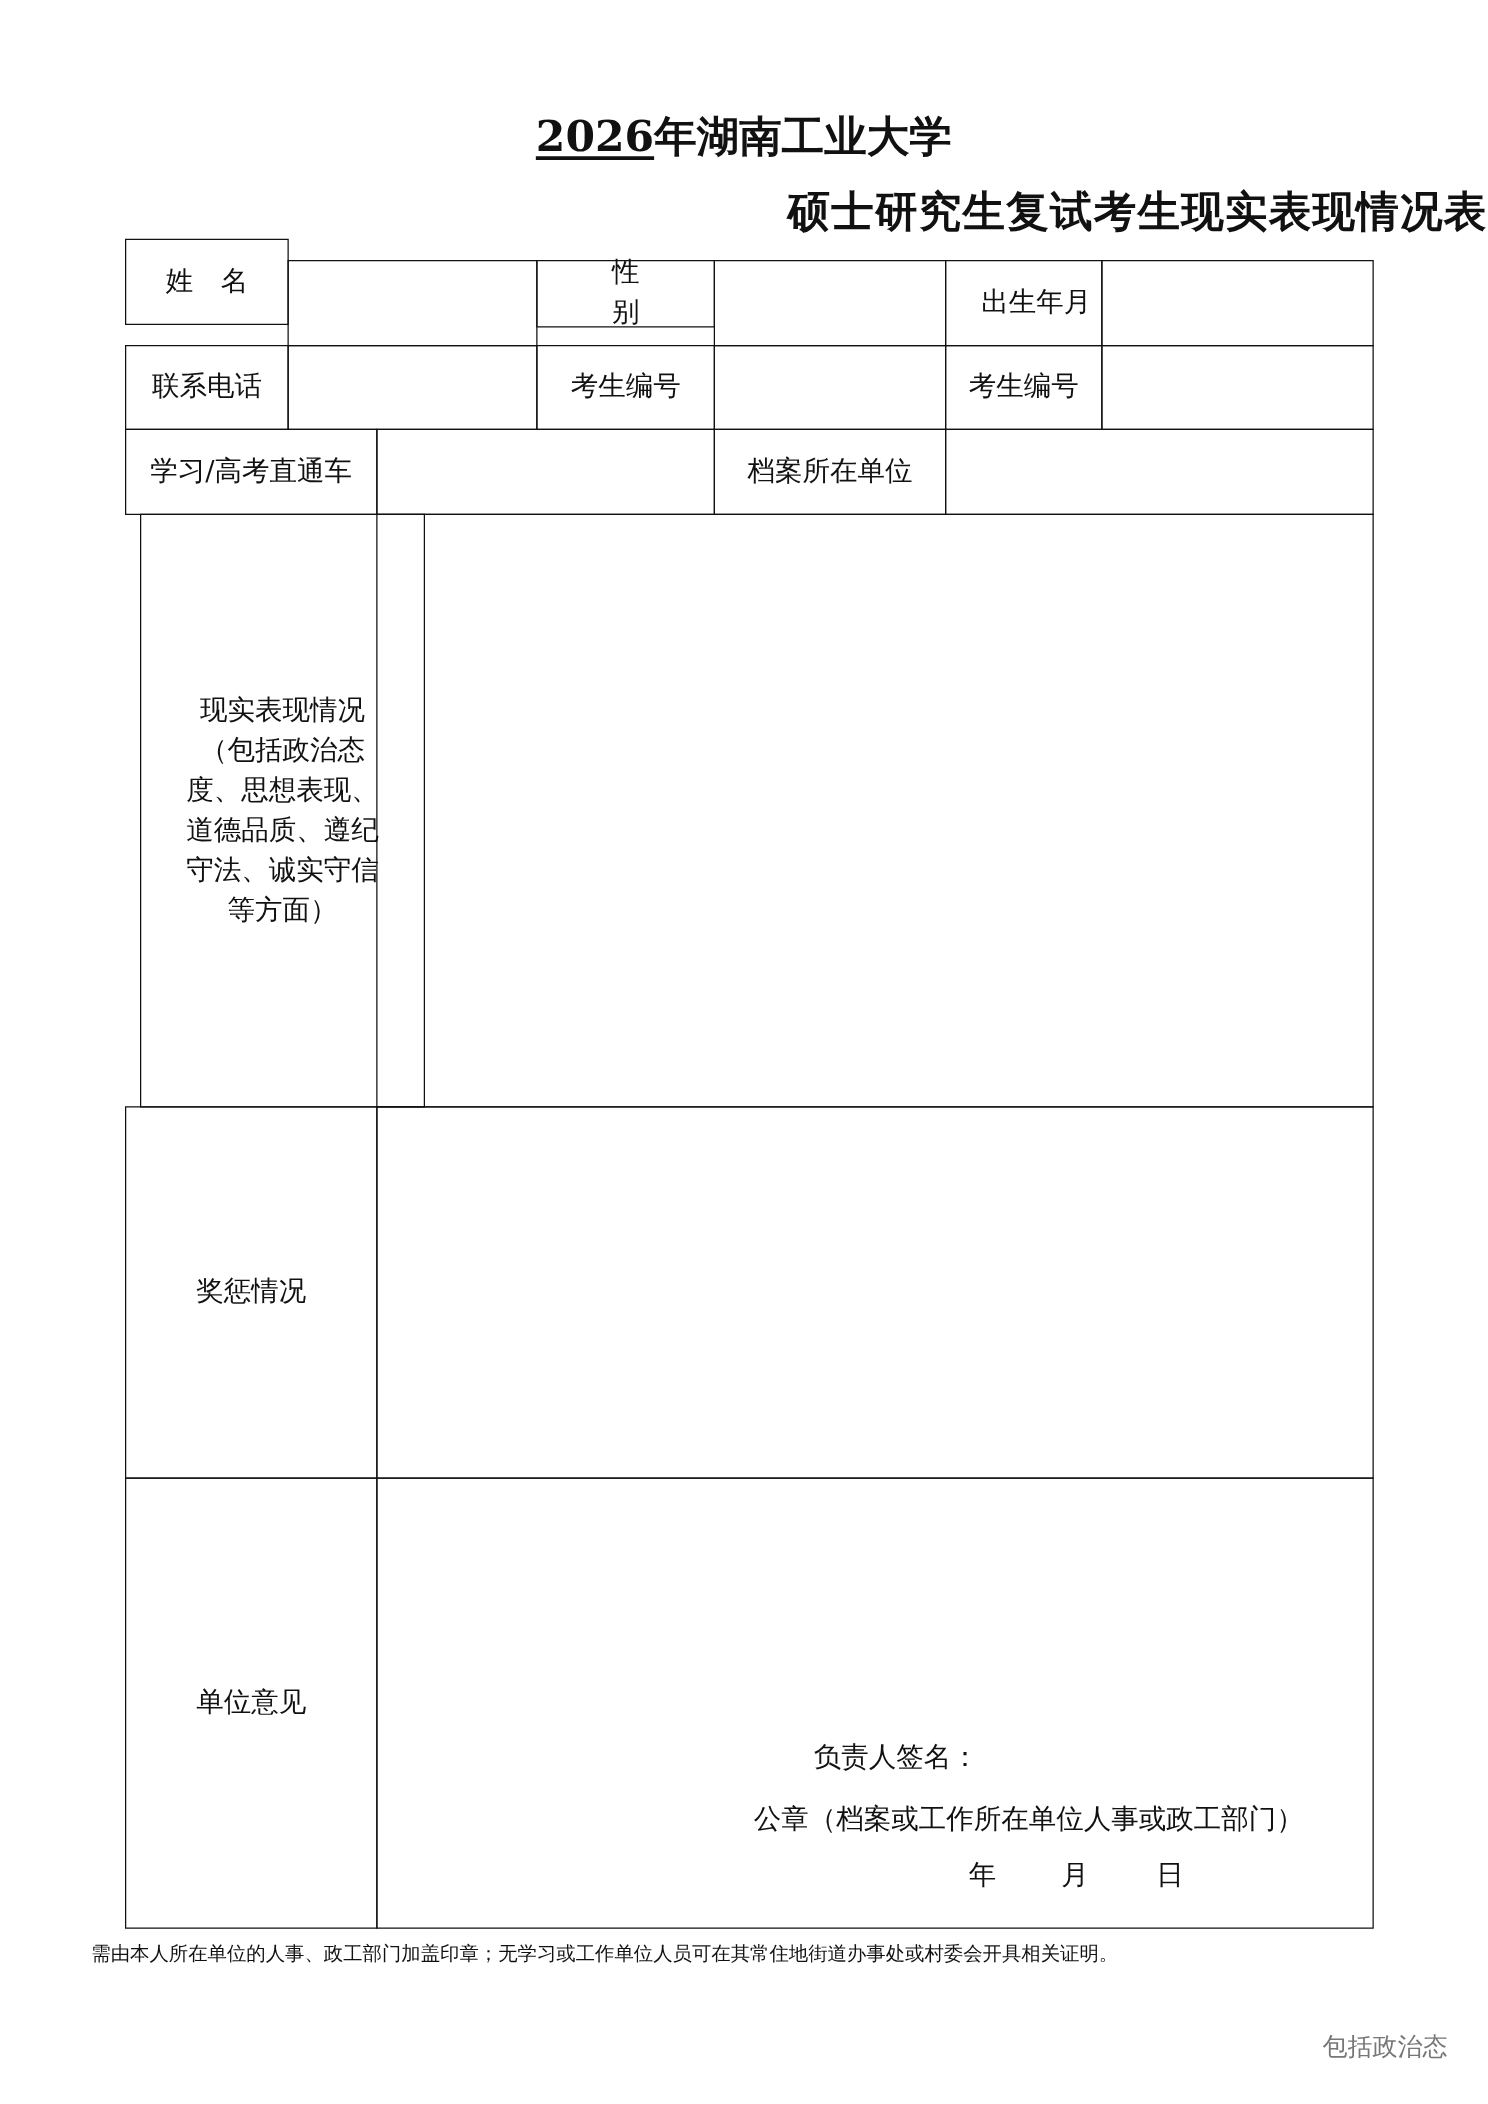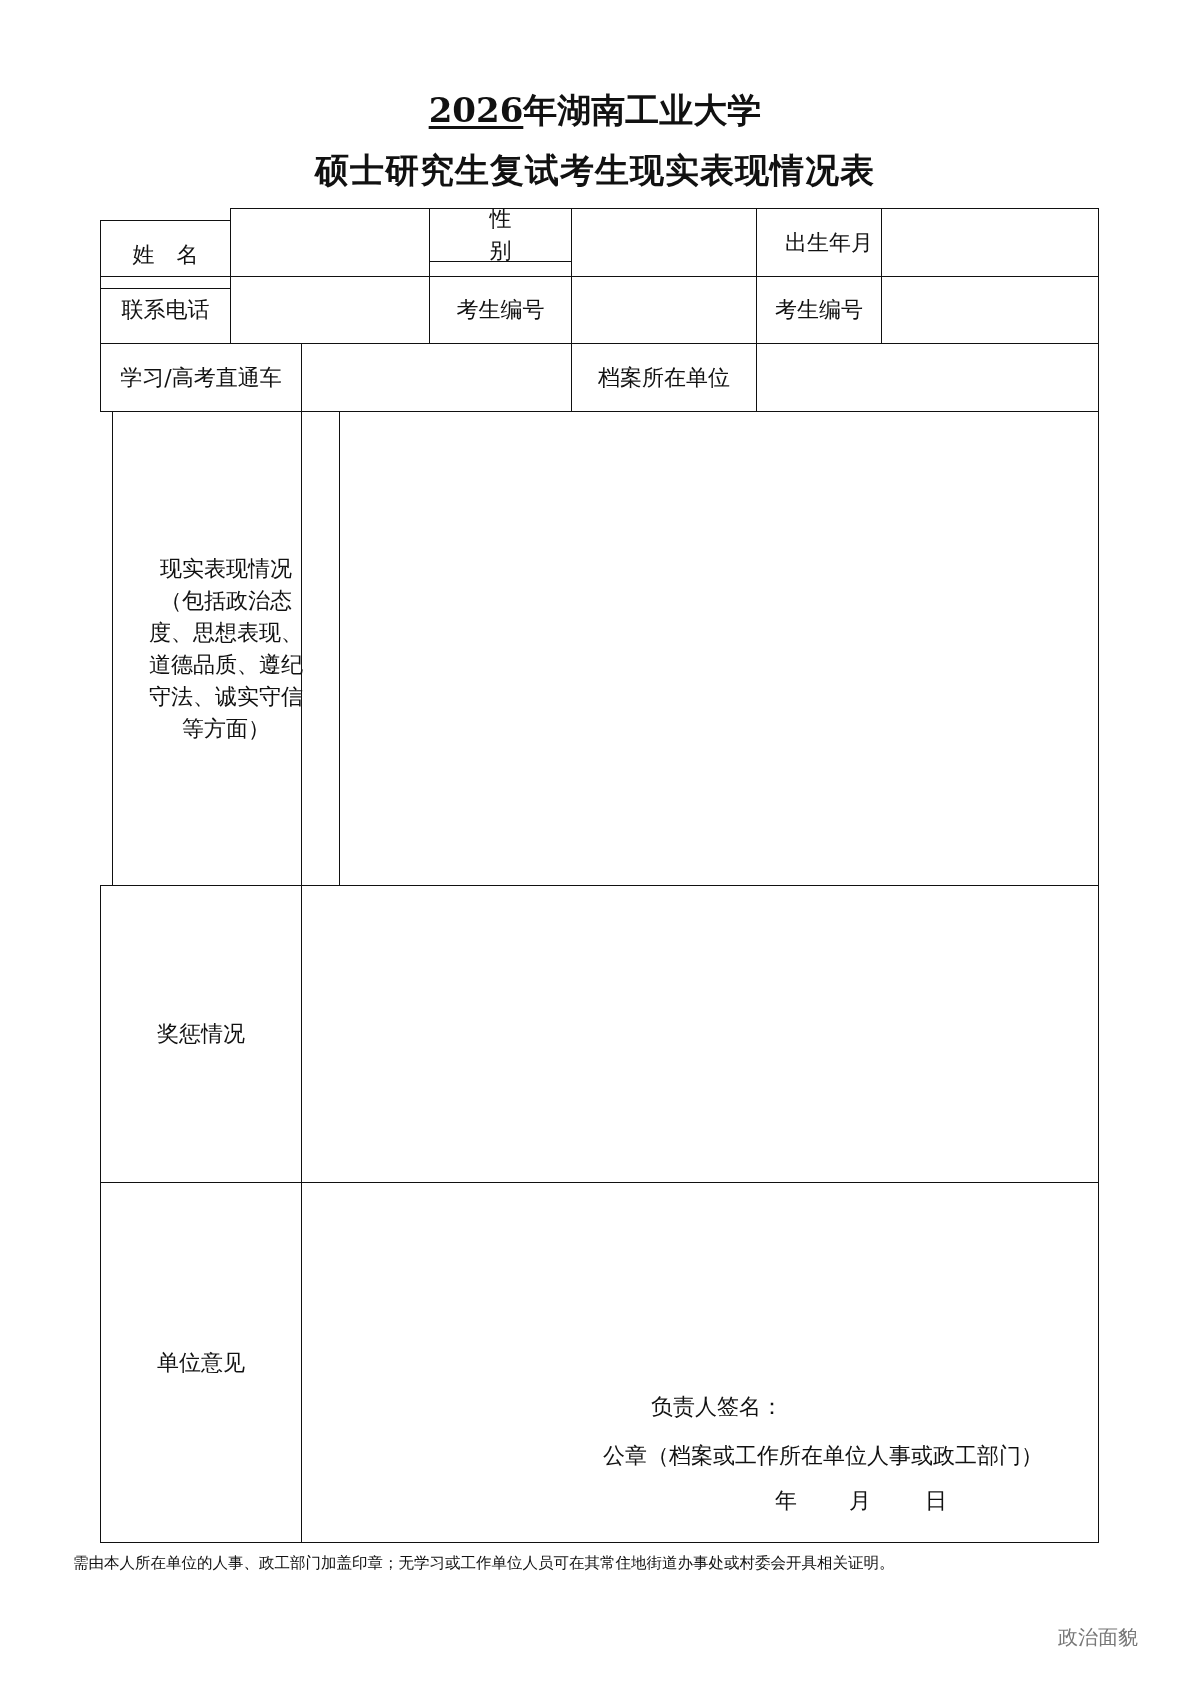--- a/index.html
+++ b/index.html
@@ -1,21 +1,21 @@
 <!DOCTYPE html>
 <html><head>
 <meta charset="utf-8">
 <style>
   html, body { margin: 0; padding: 0; background: #ffffff; }
   body { width: 1190px; height: 1683px; position: relative; overflow: hidden;
          font-family: "DejaVu Serif", "Liberation Serif", serif; color: #111; }
   .title1 { position: absolute; top: 88px; left: 0; width: 1190px; text-align: center;
             font-size: 34px; line-height: 44px; font-weight: bold; }
   .title1 .year { text-decoration: underline; text-underline-offset: 4px; }
-  .title2 { position: absolute; top: 148px; left: 0; width: 1190px; text-align: center;
+  .title2 { position: absolute; top: 148px; left: 0; width: 1190px; text-align: right;
             font-size: 34px; line-height: 44px; font-weight: bold; letter-spacing: 1px; }
   .cell { position: absolute; box-sizing: border-box; border: 1.5px solid #111;
           display: flex; align-items: center; justify-content: center; text-align: center;
           font-size: 22px; line-height: 32px; }
   .cell.input { cursor: text; }
   .spaced { letter-spacing: 22px; padding-left: 22px; }
   .spaced-wide { letter-spacing: 52px; padding-left: 52px; }
   .multi { padding: 0 8px; white-space: pre-line; }
   .sig { position: absolute; font-size: 22px; line-height: 30px; }
   .footnote { position: absolute; top: 1552px; left: 73px; font-size: 15.5px; line-height: 22px; }
@@ -23,21 +23,21 @@
                font-family: "DejaVu Sans", "Liberation Sans", sans-serif; }
 </style>
 </head>
 <body>
 
 <div class="title1"><span class="year">2026</span><span>年湖南工业大学</span></div>
 <div class="title2">硕士研究生复试考生现实表现情况表</div>
 
 <div>
 
-  <div class="cell" style="left:100px;top:220px;width:131px;height:69px;">
+  <div class="cell" style="left:100px;top:191px;width:131px;height:69px;">
       <span class="spaced">姓名</span>
     </div>
   <div class="cell input" style="left:230px;top:208px;width:200px;height:69px;"></div>
   <div class="cell" style="left:429px;top:208px;width:143px;height:54px;">
       <span class="spaced-wide">性别</span>
     </div>
   <div class="cell input" style="left:571px;top:208px;width:186px;height:69px;"></div>
   <div class="cell" style="left:756px;top:208px;width:126px;height:69px;padding-left:20px;">出生年月</div>
   <div class="cell input" style="left:881px;top:208px;width:218px;height:69px;"></div>
 
@@ -68,13 +68,13 @@
   <div class="cell input" style="left:301px;top:1182px;width:798px;height:361px;"></div>
 </div>
 
 <div class="sig" style="left:651px;top:1392px;">负责人签名：</div>
 <div class="sig" style="left:603px;top:1441px;">公章（档案或工作所在单位人事或政工部门）</div>
 <div class="sig" style="left:775px;top:1486px;">年</div>
 <div class="sig" style="left:849px;top:1486px;">月</div>
 <div class="sig" style="left:925px;top:1486px;">日</div>
 
 <div class="footnote">需由本人所在单位的人事、政工部门加盖印章；无学习或工作单位人员可在其常住地街道办事处或村委会开具相关证明。</div>
-<div class="watermark">政治面貌</div>
+<div class="watermark">包括政治态</div>
 
 </body></html>

